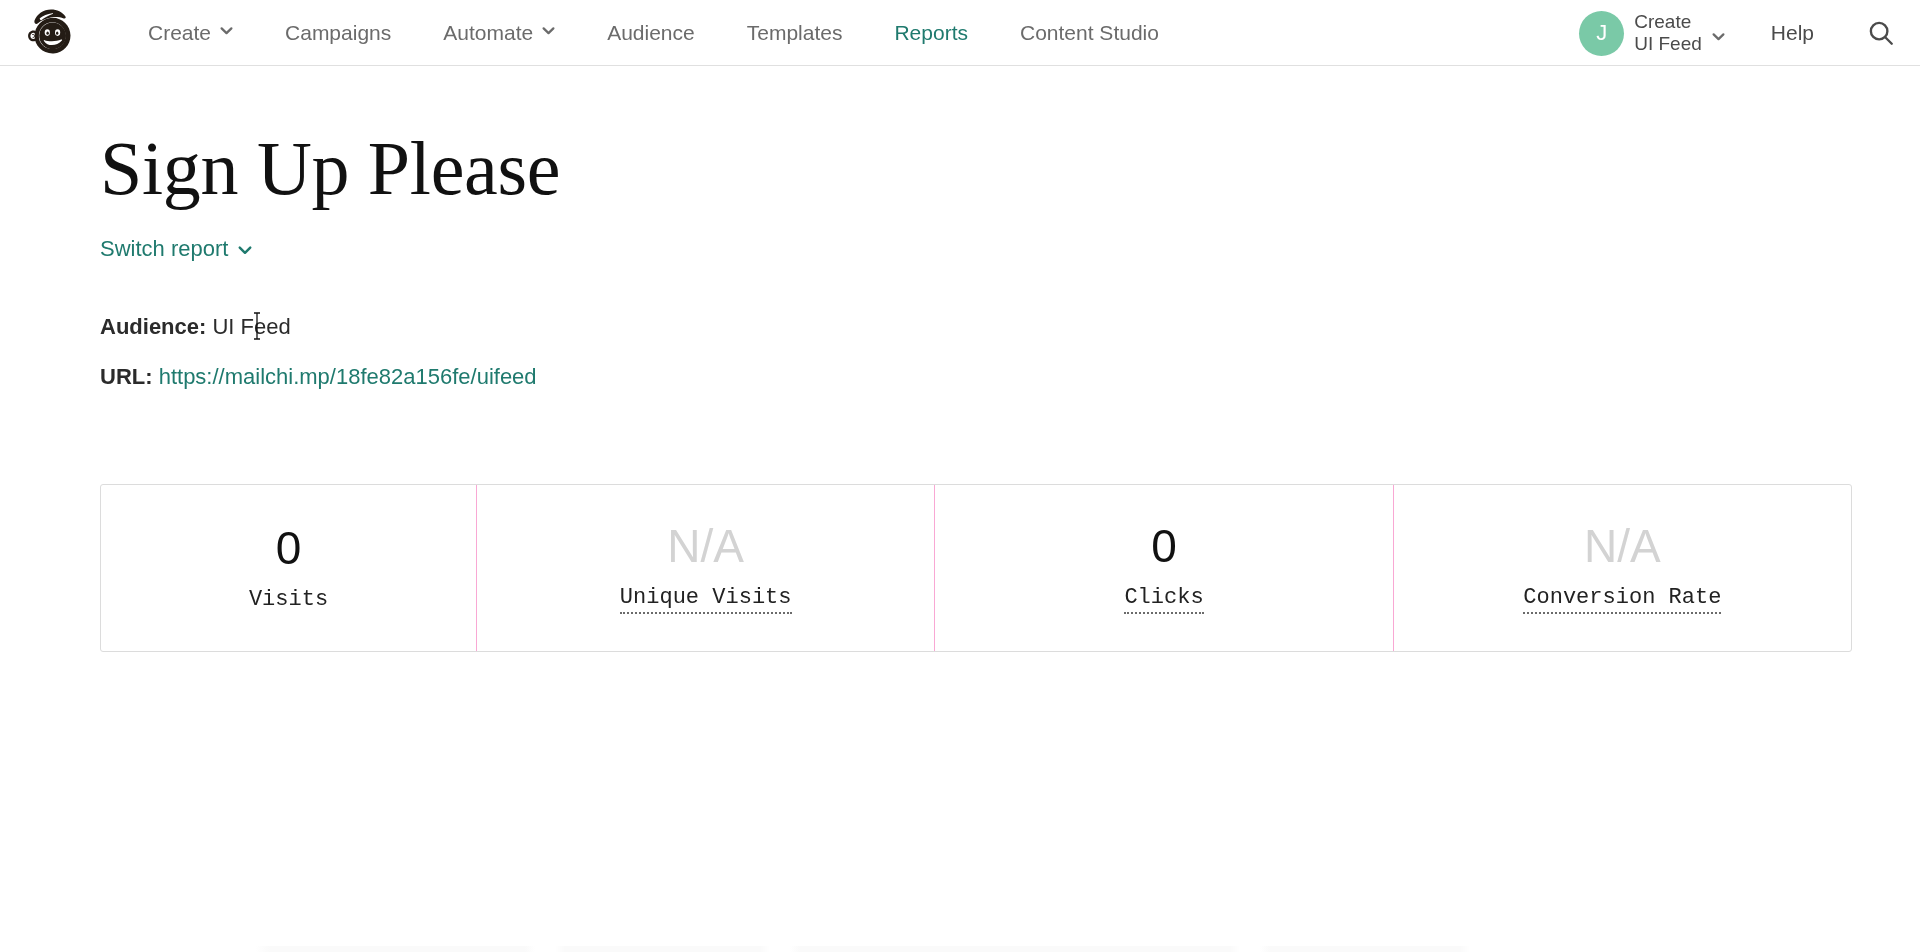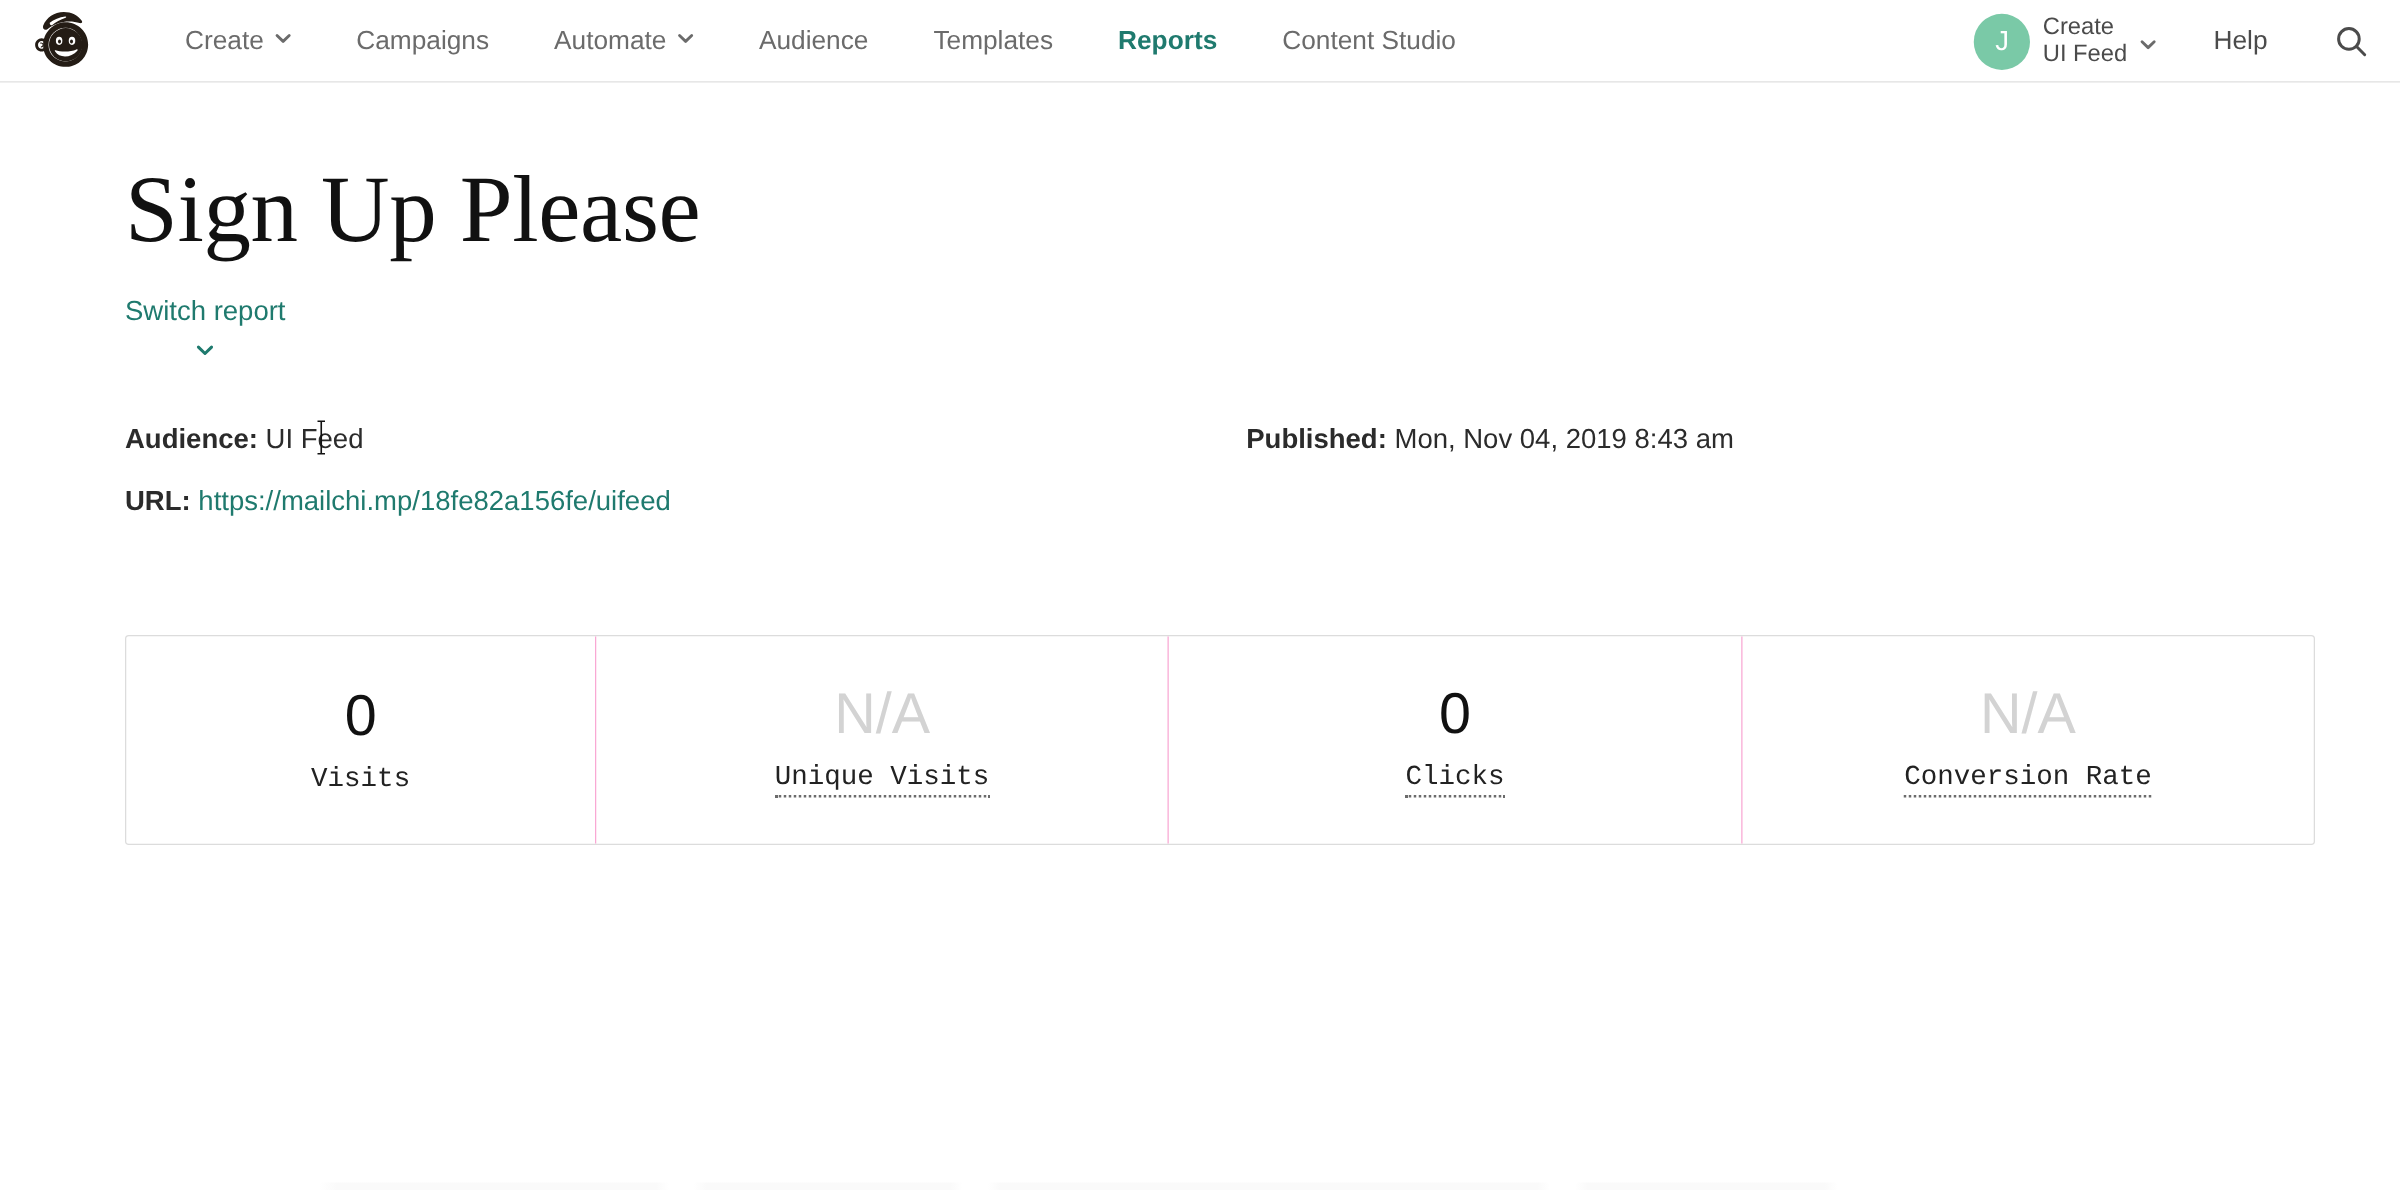--- a/index.html
+++ b/index.html
@@ -46,21 +46,21 @@
     gap: 9px;
     font-size: 21px;
     color: #6b6b6b;
     padding: 0 26px;
     cursor: pointer;
     line-height: 1;
     white-space: nowrap;
   }
   .nav-item.active {
     color: #1f7a6e;
-    font-weight: bold;
+    font-weight: normal;
   }
   .nav-item .caret {
     display: inline-block;
     width: 13px;
     height: 13px;
     position: relative;
     top: -2px;
   }
   .caret svg { display: block; }
 
@@ -144,21 +144,20 @@
   }
 
   .switch-report {
     display: inline-flex;
     align-items: center;
     gap: 10px;
     color: #1f7a6e;
     font-size: 22px;
     margin-top: 30px;
     cursor: pointer;
-    flex-direction: column;
   }
   .switch-report .caret { width: 14px; height: 14px; position: relative; top: 1px; }
 
   .meta {
     margin-top: 54px;
     position: relative;
   }
   .meta-row {
     font-size: 22px;
     color: #2b2b2b;
@@ -368,24 +367,20 @@
   <div class="meta">
 
     <div class="meta-row">
       <span class="meta-label">Audience:</span>
       <span class="meta-value">UI Feed</span>
       <span class="ibeam">
         <svg width="10" height="28" viewBox="0 0 10 28">
           <path d="M2 1 H8 M5 1 V27 M2 27 H8" stroke="#111" stroke-width="1.3" fill="none"></path>
         </svg>
       </span>
-      <div class="published">
-        <span class="meta-label">Published:</span>
-        <span class="meta-value">Mon, Nov 04, 2019 8:43 am</span>
-      </div>
     </div>
 
     <div class="meta-row">
       <span class="meta-label">URL:</span>
       <span class="meta-link">https://mailchi.mp/18fe82a156fe/uifeed</span>
     </div>
 
   </div>
 
   <div class="stats">

